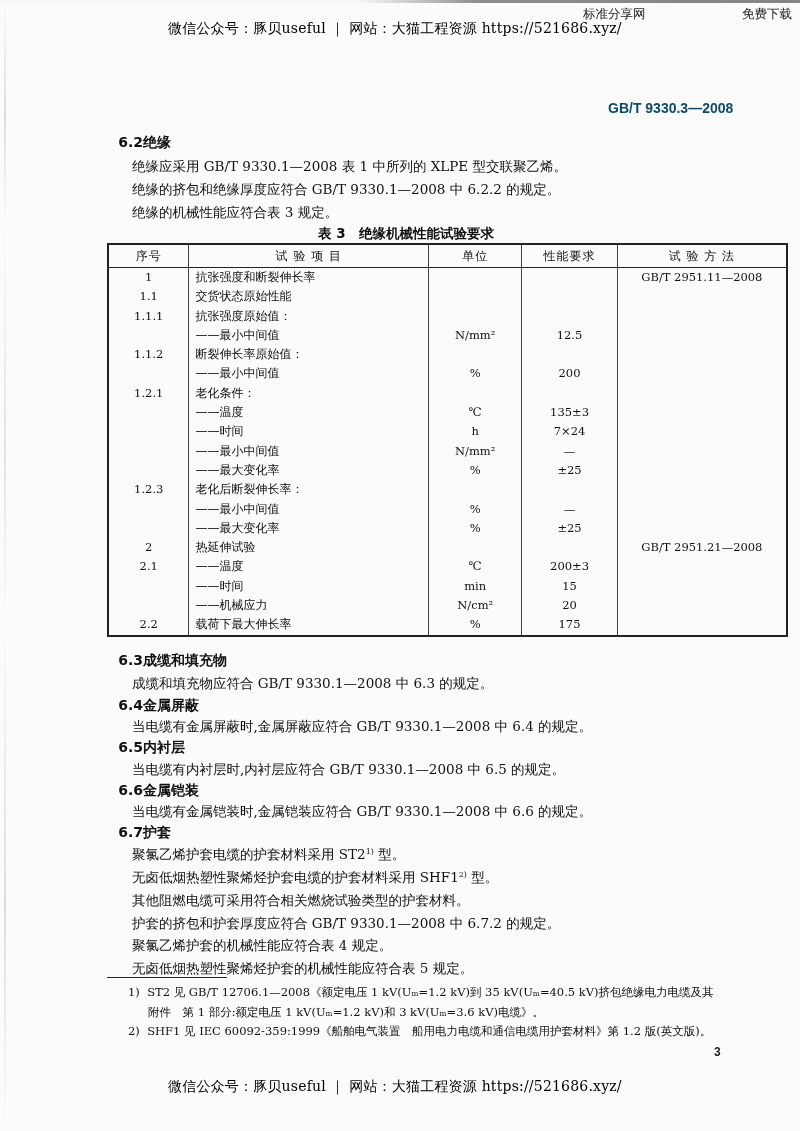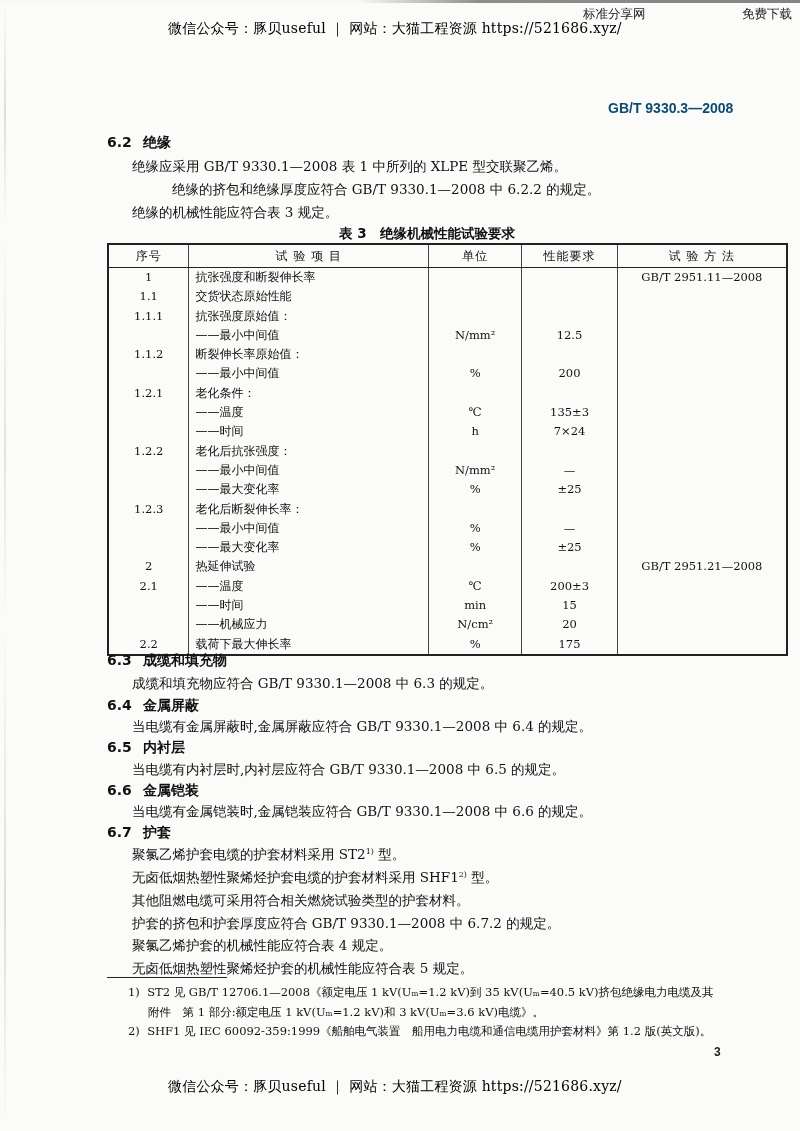--- a/index.html
+++ b/index.html
@@ -6,21 +6,21 @@
   body {
     width:800px; height:1131px; background:#fbfbfa; position:relative; overflow:hidden;
     font-family:"DejaVu Serif","Liberation Serif",serif; color:#1a1a1a;
   }
   .abs { position:absolute; }
   .topbar { left:0; top:0; width:800px; height:3px; background:linear-gradient(90deg,#f4f4f4 0%,#f4f4f4 45%,#333 60%,#222 100%); opacity:.55; }
   .wm { color:#000000; font-family:"DejaVu Serif","Liberation Serif",serif; font-size:14px; letter-spacing:0.2px; white-space:nowrap; }
   .site { font-family:"DejaVu Sans","Liberation Sans",sans-serif; font-size:12.5px; color:#222; }
   .docid { font-family:"Liberation Sans","DejaVu Sans",sans-serif; font-weight:bold; font-size:14px; color:#0c4a6e; }
   .h { font-family:"DejaVu Sans","Liberation Sans",sans-serif; font-size:14px; font-weight:bold; color:#111; white-space:nowrap; }
-  .h .num { display:inline-block; width:36px; }
+  .h .num { display:inline-block; width:36px;text-align:right; }
   .p { font-size:13.5px; white-space:nowrap; color:#111; }
   .cap { font-family:"DejaVu Sans","Liberation Sans",sans-serif; font-weight:bold; font-size:13.5px; color:#111; white-space:nowrap; }
   table.t {
     position:absolute; left:107px; top:243px; width:681px; border-collapse:collapse;
     border:2px solid #222; font-size:11.5px; color:#111;
   }
   table.t th { height:22px; font-family:"DejaVu Sans","Liberation Sans",sans-serif; font-weight:normal; font-size:12px; border-bottom:1.5px solid #222; border-left:1px solid #444; text-align:center; letter-spacing:1px; padding:0; }
   table.t th:first-child { border-left:none; }
   table.t td { height:19.3px; padding:0; line-height:19.3px; border-left:1px solid #444; white-space:nowrap; }
   table.t td:first-child { border-left:none; text-align:center; }
@@ -42,24 +42,24 @@
 <div class="abs site" style="left:742px;top:6px;">免费下载</div>
 
 <div class="abs wm" style="left:168px;top:20px;">微信公众号：豚贝useful ｜ 网站：大猫工程资源 https://521686.xyz/</div>
 
 <div class="abs docid" style="left:608px;top:100px;">GB/T 9330.3—2008</div>
 
 <div class="abs h" style="left:107px;top:134px;">
   <span class="num">6.2</span><span>绝缘</span>
 </div>
 <div class="abs p" style="left:132px;top:158px;">绝缘应采用 GB/T 9330.1—2008 表 1 中所列的 XLPE 型交联聚乙烯。</div>
-<div class="abs p" style="left:132px;top:181px;margin-left:40px;">绝缘的挤包和绝缘厚度应符合 GB/T 9330.1—2008 中 6.2.2 的规定。</div>
+<div class="abs p" style="left:132px;top:181px;">绝缘的挤包和绝缘厚度应符合 GB/T 9330.1—2008 中 6.2.2 的规定。</div>
 <div class="abs p" style="left:132px;top:204px;">绝缘的机械性能应符合表 3 规定。</div>
 
-<div class="abs cap" style="left:318px;top:225px;margin-left:21px;">表 3　绝缘机械性能试验要求</div>
+<div class="abs cap" style="left:318px;top:225px;">表 3　绝缘机械性能试验要求</div>
 
 <table class="t">
   <colgroup>
     <col style="width:73px">
       <col style="width:216px">
       <col style="width:84px">
       <col style="width:86px">
       <col style="width:153px">
   </colgroup>
   <thead>
@@ -129,27 +129,20 @@
         <td class="c"></td>
       </tr>
     <tr>
         <td></td>
         <td class="item">——时间</td>
         <td class="c">h</td>
         <td class="c">7×24</td>
         <td class="c"></td>
       </tr>
     <tr>
-        <td>1.2.2</td>
-        <td class="item">老化后抗张强度：</td>
-        <td class="c"></td>
-        <td class="c"></td>
-        <td class="c"></td>
-      </tr>
-    <tr>
         <td></td>
         <td class="item">——最小中间值</td>
         <td class="c">N/mm²</td>
         <td class="c">—</td>
         <td class="c"></td>
       </tr>
     <tr>
         <td></td>
         <td class="item">——最大变化率</td>
         <td class="c">%</td>

